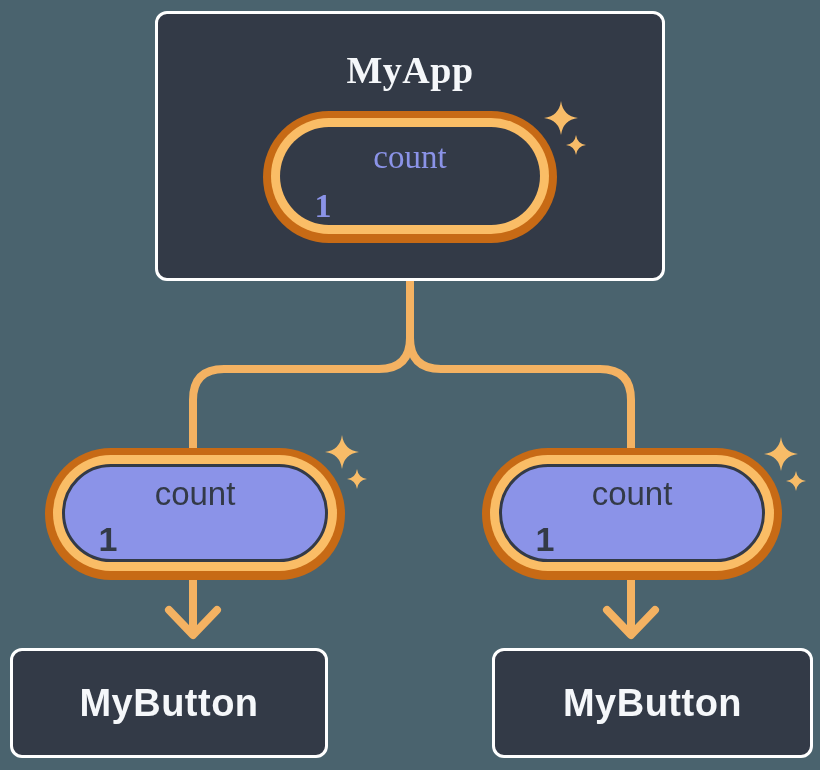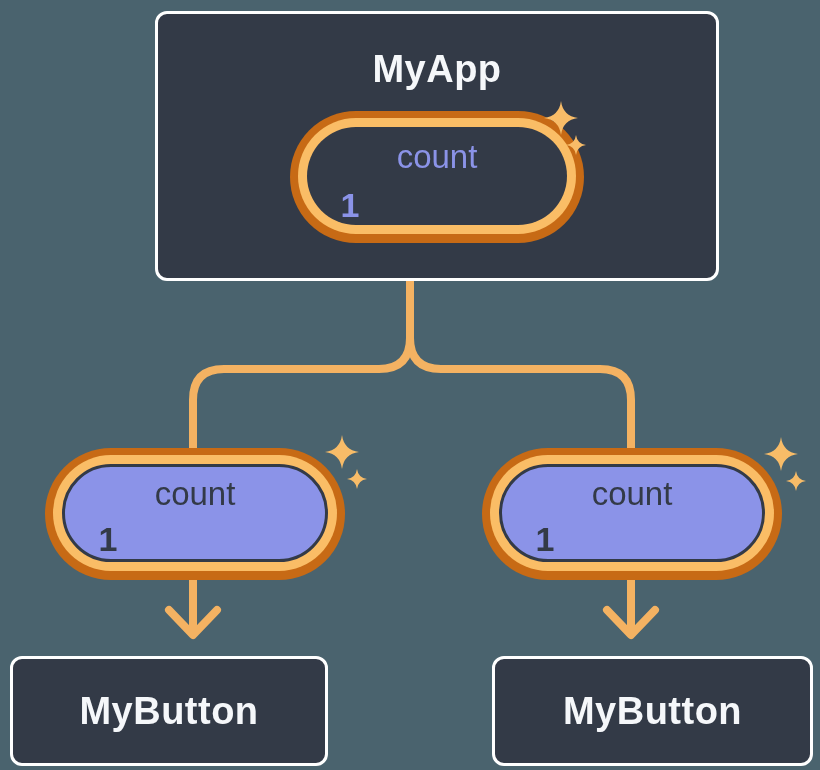--- a/index.html
+++ b/index.html
@@ -32,24 +32,24 @@
   }
   
   .node-box {
     position: absolute;
     background: var(--box-fill, #333A47);
     border: 3px solid var(--box-border, #FFFFFF);
     border-radius: 12px;
     box-sizing: border-box;
     z-index: 2;
   }
-  .root-box { left: 155px; top: 11px; width: 564px; height: 270px; }
+  .root-box { left: 155px; top: 11px; width: 510px; height: 270px; font-family: Liberation Serif, serif; }
   .leaf-box {
     top: 648px; height: 110px;
-    display: flex; align-items: center; justify-content: center; margin-top: 8px;
+    display: flex; align-items: center; justify-content: center;
   }
   .leaf-box.left  { left: 10px;  width: 318px; }
   .leaf-box.right { left: 492px; width: 321px; }
   .node-title {
     color: var(--text-light, #F5F7FA);
     font-size: 38px;
     font-weight: 600;
     letter-spacing: 0.5px;
   }
   .root-box .node-title {

